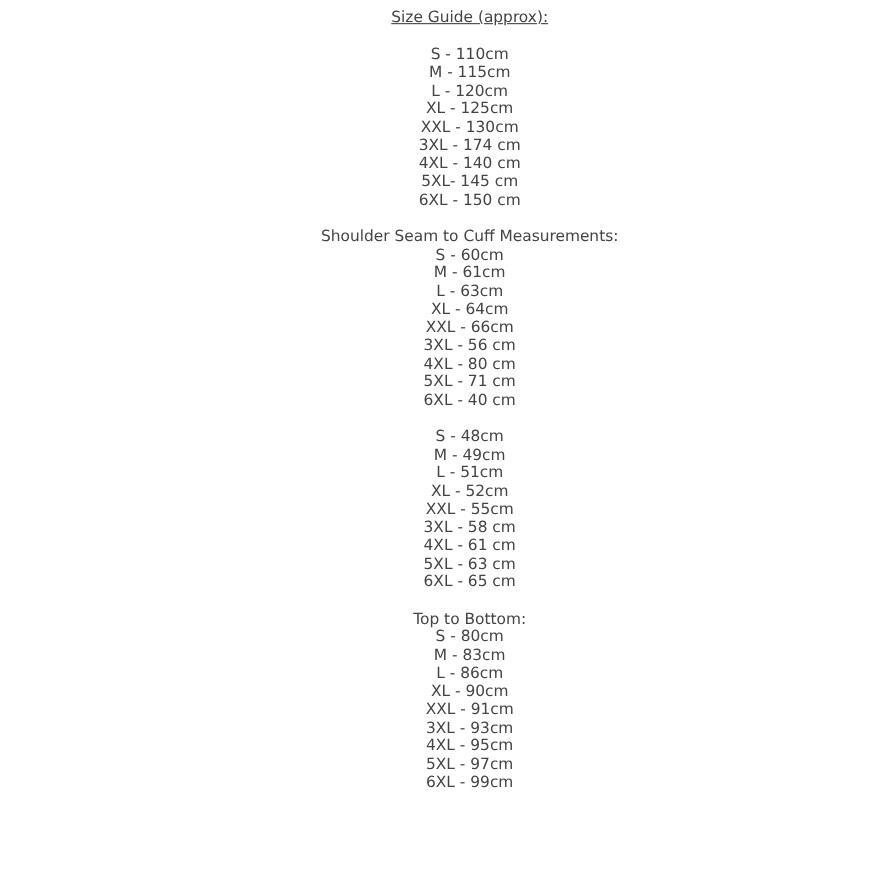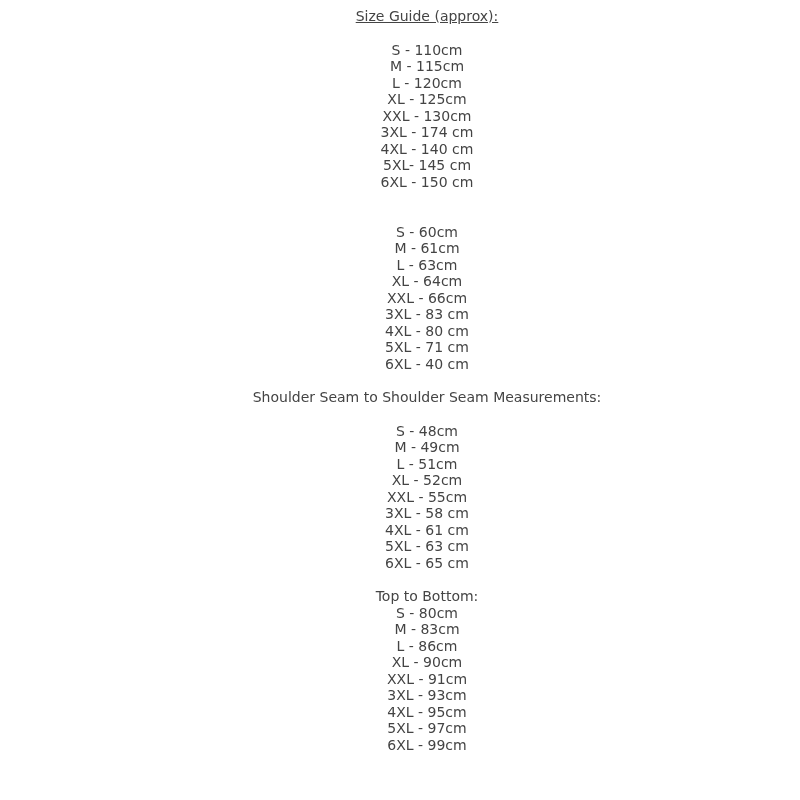--- a/index.html
+++ b/index.html
@@ -46,33 +46,32 @@
     <span>L - 120cm</span><br>
     <span>XL - 125cm</span><br>
     <span>XXL - 130cm</span><br>
     <span>3XL - 174 cm</span><br>
     <span>4XL - 140 cm</span><br>
     <span>5XL- 145 cm</span><br>
     <span>6XL - 150 cm</span>
   </p>
 
   <p>
-    <br>
+    <span>Shoulder Seam to Cuff Measurements:</span><br>
     <span>S - 60cm</span><br>
     <span>M - 61cm</span><br>
     <span>L - 63cm</span><br>
     <span>XL - 64cm</span><br>
     <span>XXL - 66cm</span><br>
-    <span>3XL - 83 cm</span><br>
+    <span>3XL - 56 cm</span><br>
     <span>4XL - 80 cm</span><br>
     <span>5XL - 71 cm</span><br>
     <span>6XL - 40 cm</span>
   </p>
 
-  <p>Shoulder Seam to Shoulder Seam Measurements:</p>
   <p>
     <span>S - 48cm</span><br>
     <span>M - 49cm</span><br>
     <span>L - 51cm</span><br>
     <span>XL - 52cm</span><br>
     <span>XXL - 55cm</span><br>
     <span>3XL - 58 cm</span><br>
     <span>4XL - 61 cm</span><br>
     <span>5XL - 63 cm</span><br>
     <span>6XL - 65 cm</span>

